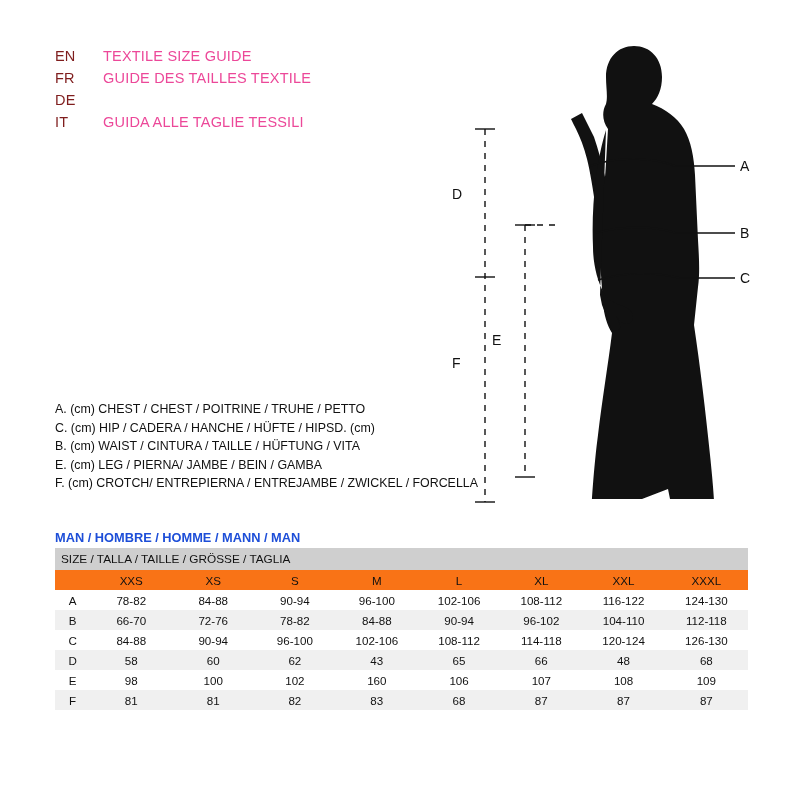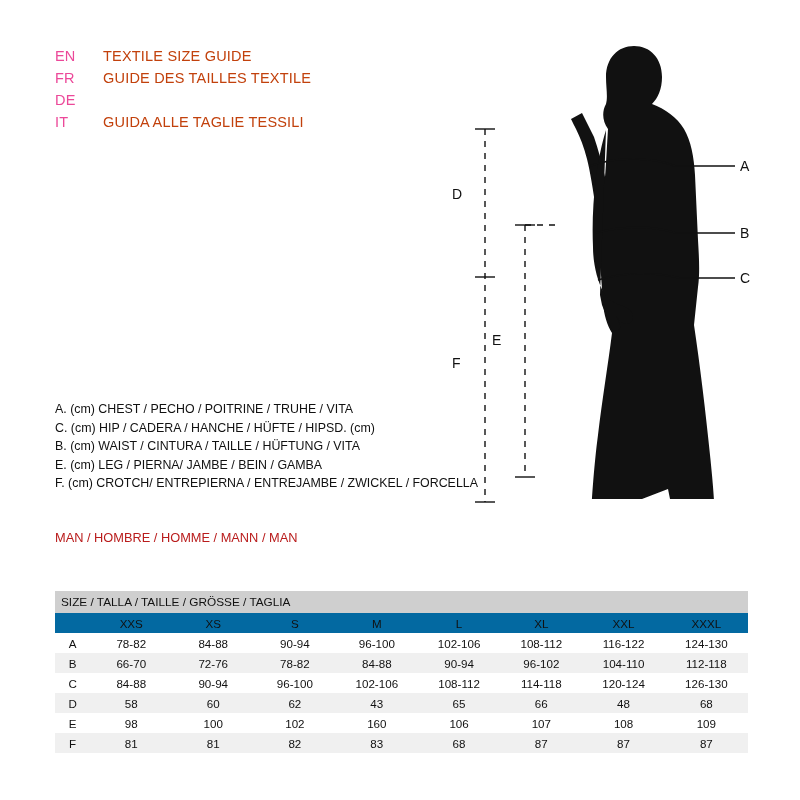--- a/index.html
+++ b/index.html
@@ -30,65 +30,65 @@
   }
   .title-row {
     display: flex;
     align-items: baseline;
     height: 22px;
   }
   .title-lang {
     width: 48px;
     font-size: 14.5px;
     letter-spacing: 0.2px;
-    color: #ec4899;
+    color: #7f1d1d;
   }
   .title-text {
     font-size: 14.5px;
     letter-spacing: 0.2px;
-    color: #c2410c;
+    color: #ec4899;
   }
 
   
   .legend {
     position: absolute;
     left: 55px;
     top: 400px;
     width: 470px;
   }
   .legend-line {
     font-size: 12.4px;
     line-height: 18.6px;
     color: #111;
     white-space: nowrap;
   }
   .gender-line {
     position: absolute;
     left: 55px;
     top: 530px;
     font-size: 12.8px;
-    font-weight: normal;
-    color: #b91c1c;
+    font-weight: bold;
+    color: #1d4ed8;
   }
 
   
   .figure {
     position: absolute;
     left: 430px;
     top: 25px;
     width: 340px;
     height: 510px;
   }
   .figure svg { display: block; }
 
   
   .table-wrap {
     position: absolute;
     left: 55px;
-    top: 591px;
+    top: 548px;
     width: 693px;
   }
   table.size-table {
     border-collapse: collapse;
     width: 693px;
     font-size: 11.6px;
     color: #111;
   }
   table.size-table th, table.size-table td {
     padding: 0;
@@ -101,21 +101,21 @@
     background: #cfcfcf;
     height: 22px;
   }
   tr.head-row th.head-title {
     text-align: left;
     padding-left: 6px;
     font-size: 11.8px;
     color: #111;
   }
   tr.sub-row {
-    background: #0369a1;
+    background: #f97316;
   }
   tr.row-alt-a { background: #f0f0f0; }
   tr.row-alt-b { background: #ffffff; }
   td.rowlabel, th.rowlabel {
     width: 40px;
     text-align: left;
     padding-left: 6px;
   }
   td.cell, th.cell { width: 93px; }
 </style>
@@ -228,21 +228,21 @@
         <line x1="95" y1="200" x2="95" y2="452" stroke-dasharray="6,6"></line>
         <line x1="85" y1="200" x2="105" y2="200"></line>
         <line x1="85" y1="452" x2="105" y2="452"></line>
         <line x1="95" y1="200" x2="130" y2="200" stroke-dasharray="6,6"></line>
       </g>
       <text x="62" y="320" font-family="Liberation Sans, sans-serif" font-size="14" fill="#111">E</text>
     </svg>
   </div>
 
   <div class="legend">
-    <div class="legend-line">A. (cm) CHEST / PECHO / POITRINE / TRUHE / VITA</div>
+    <div class="legend-line">A. (cm) CHEST / CHEST / POITRINE / TRUHE / PETTO</div>
     <div class="legend-line">C. (cm) HIP / CADERA / HANCHE / HÜFTE / HIPSD. (cm)</div>
     <div class="legend-line">B. (cm) WAIST / CINTURA / TAILLE / HÜFTUNG / VITA</div>
     <div class="legend-line">E. (cm) LEG / PIERNA/ JAMBE / BEIN / GAMBA</div>
     <div class="legend-line">F. (cm) CROTCH/ ENTREPIERNA / ENTREJAMBE / ZWICKEL / FORCELLA</div>
   </div>
 
   <div class="gender-line">MAN / HOMBRE / HOMME / MANN / MAN</div>
 
   <div class="table-wrap">
     <table class="size-table">

